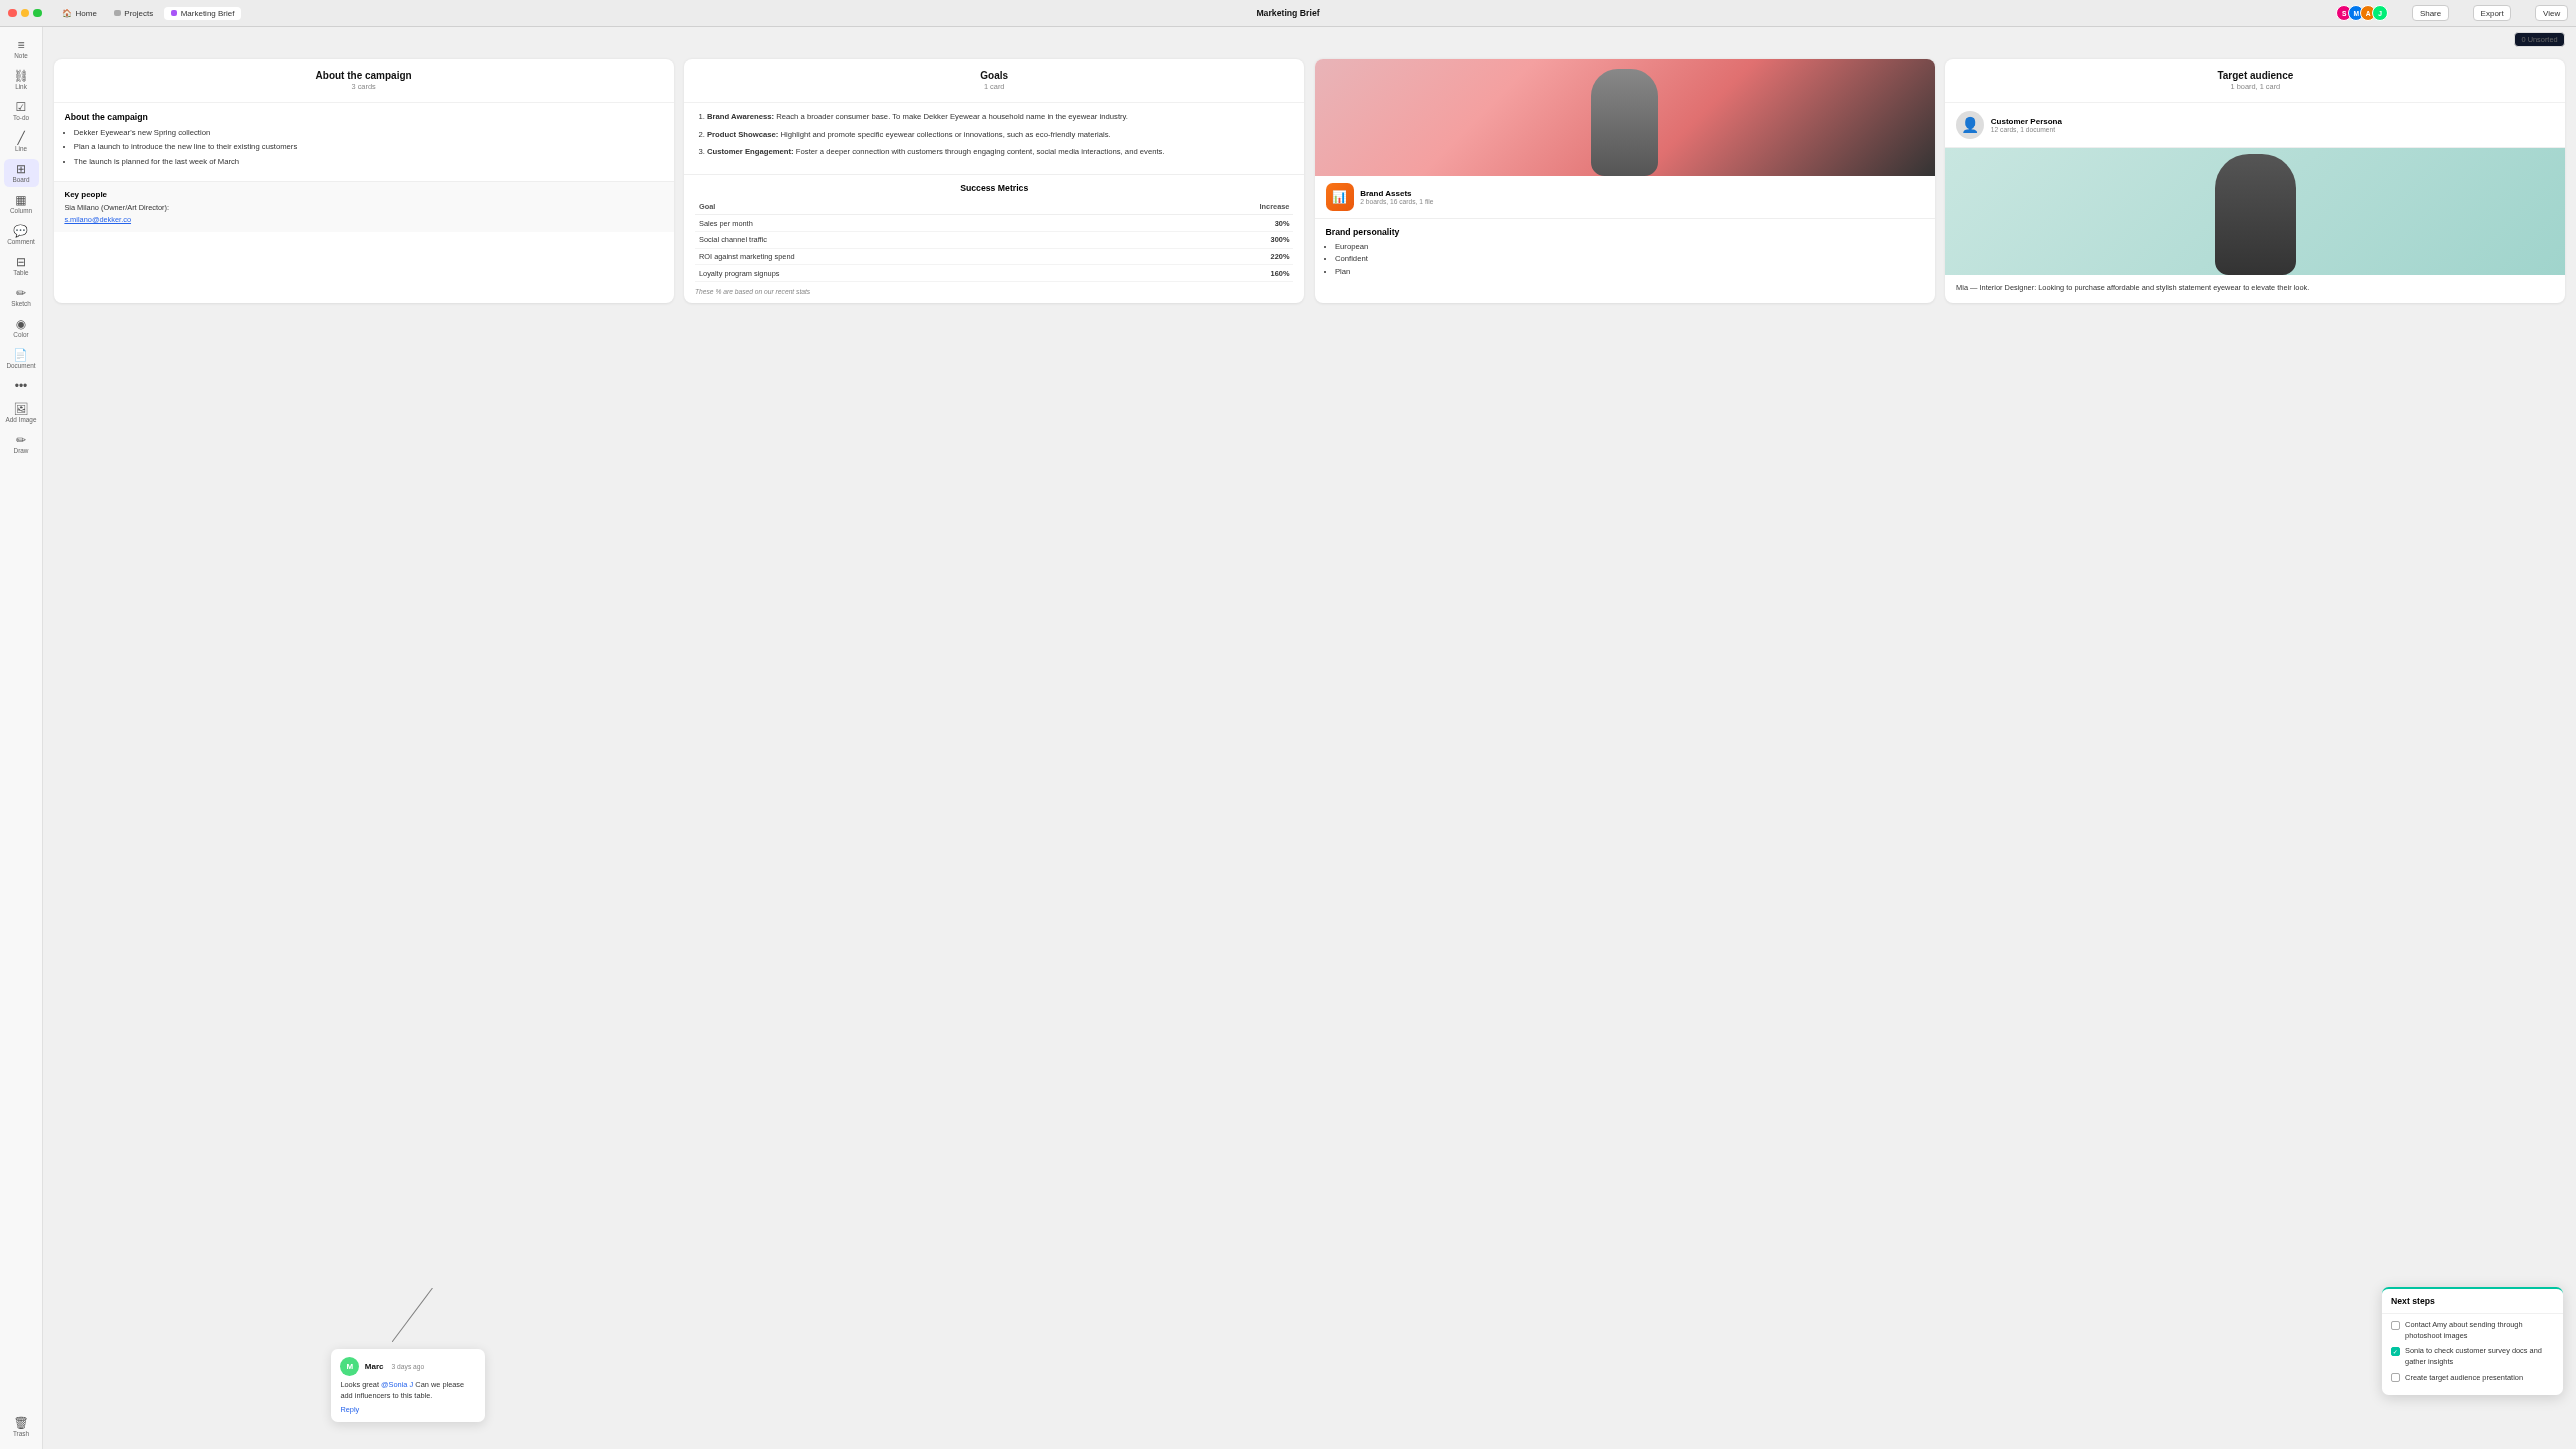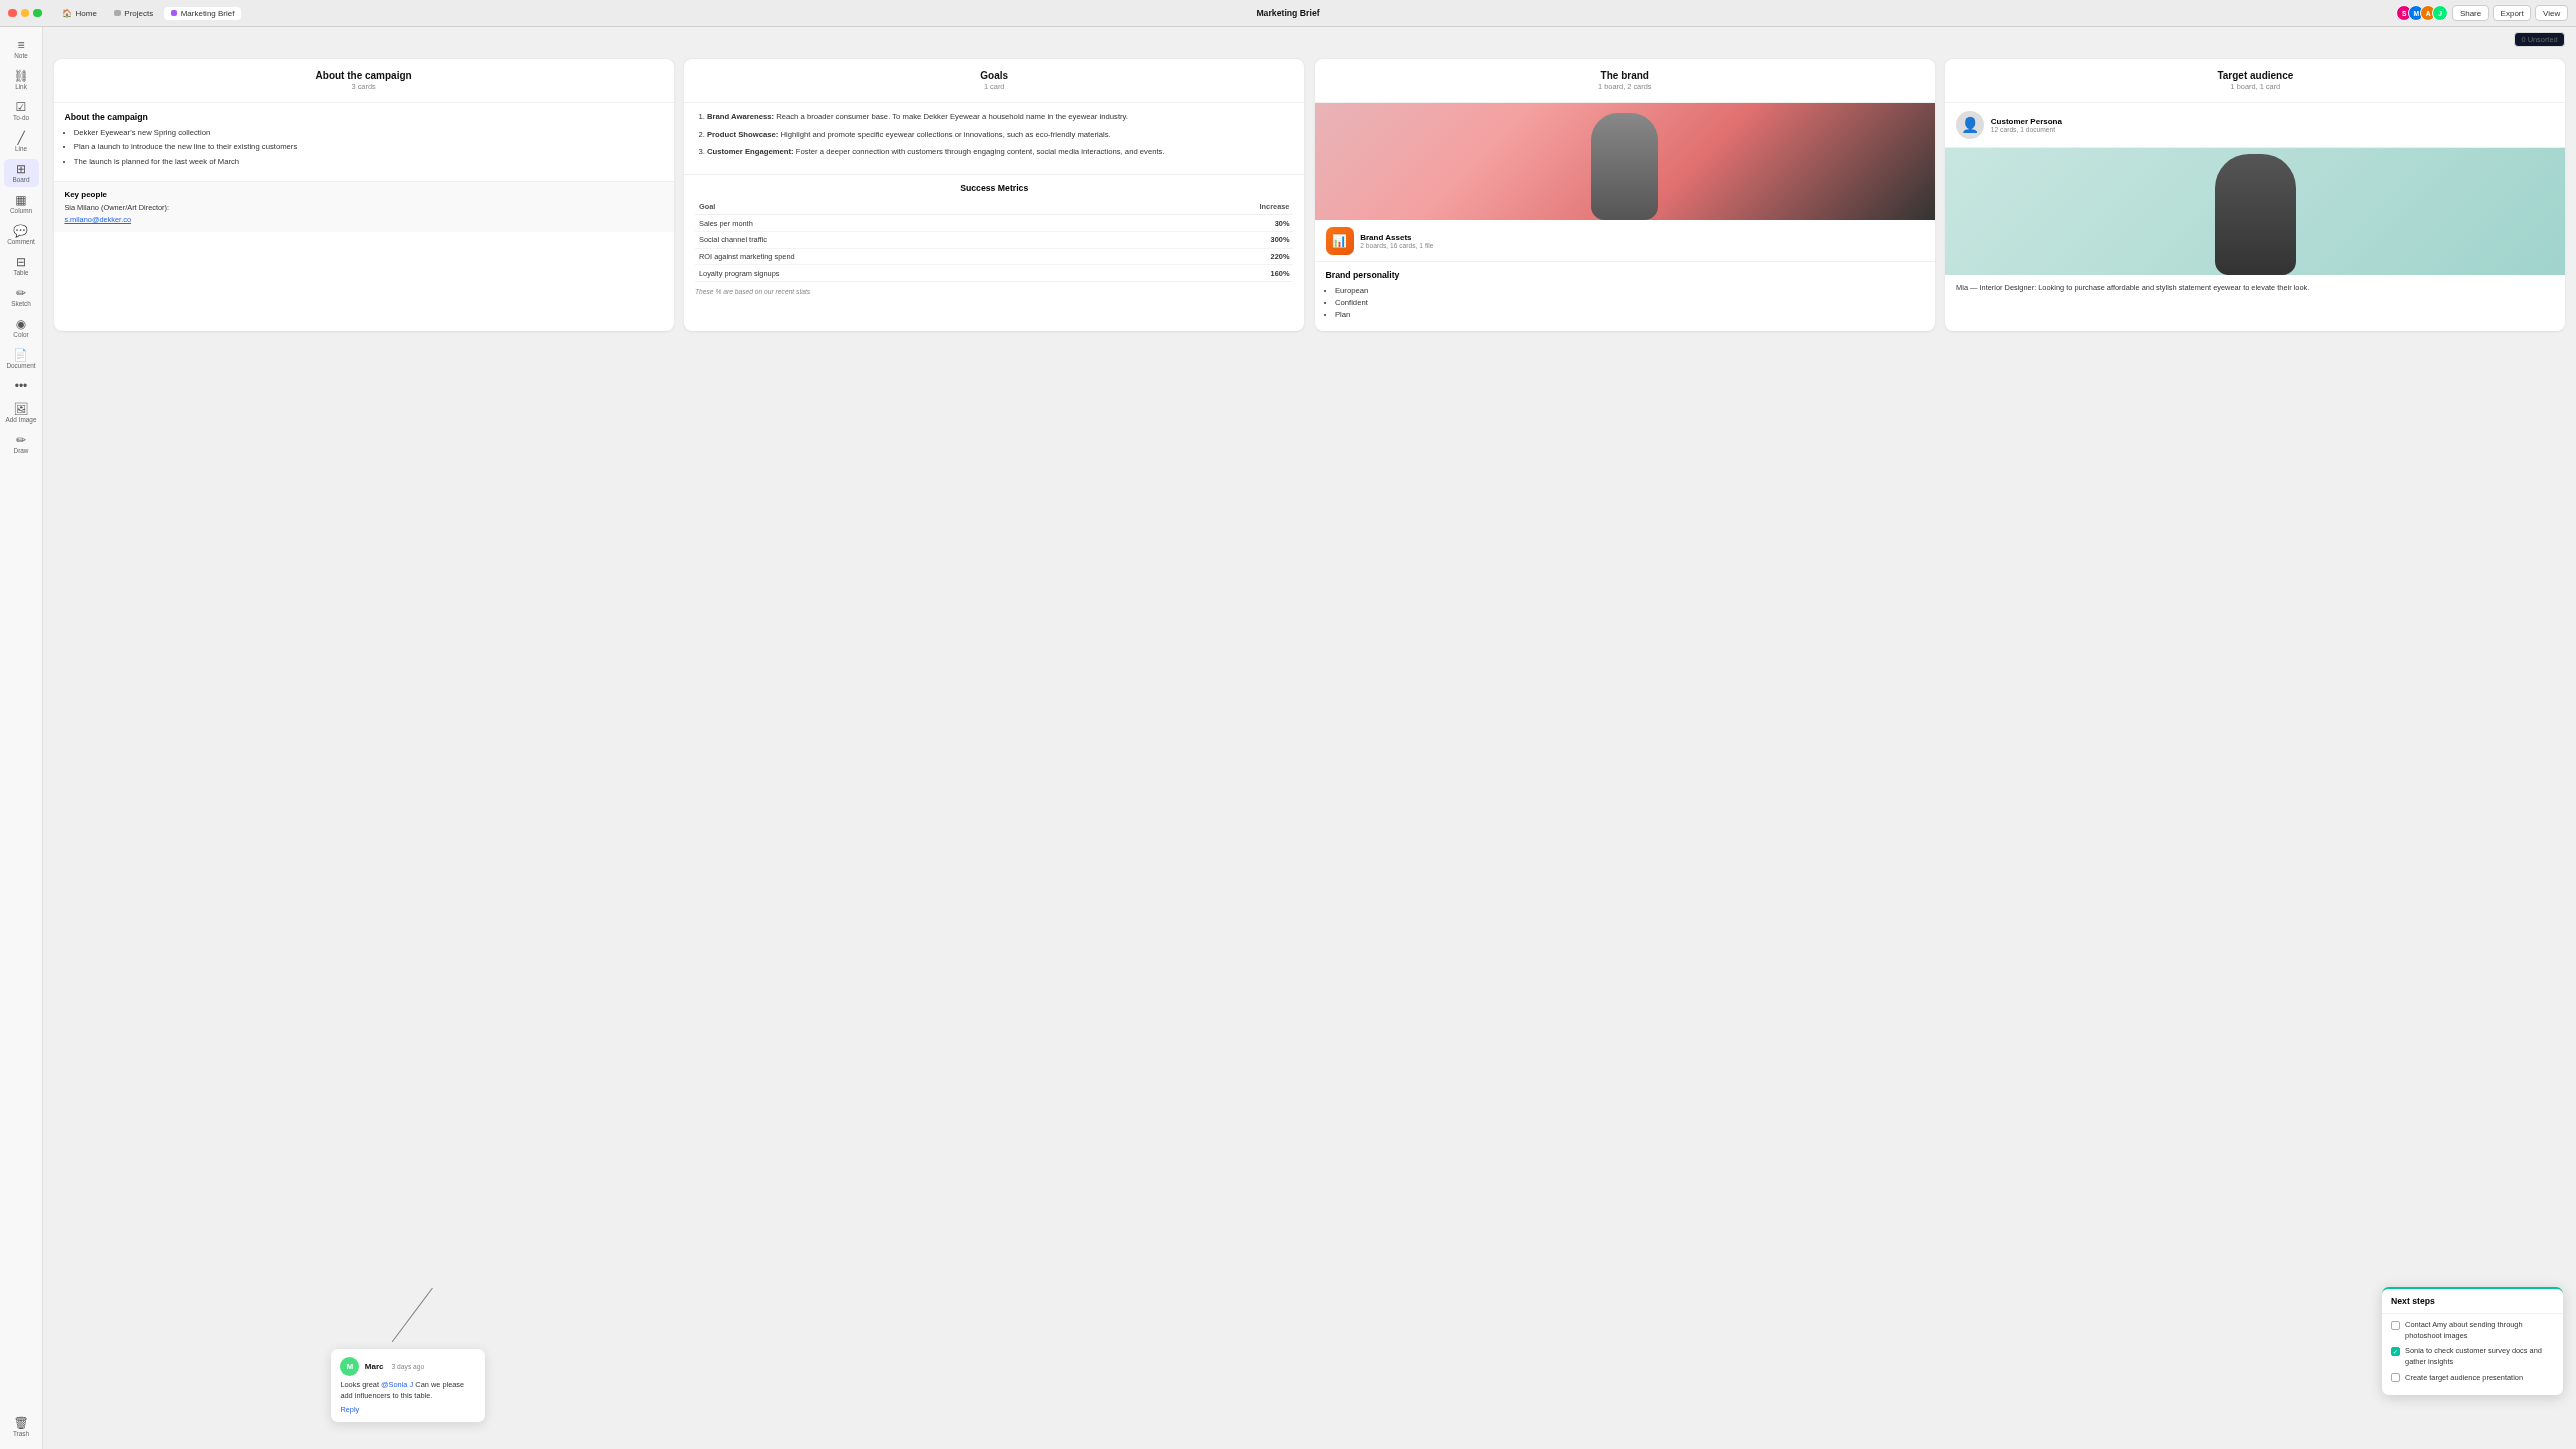--- a/index.html
+++ b/index.html
@@ -21,21 +21,21 @@
     .tl.red { background: #ff5f57; }
     .tl.yellow { background: #febc2e; }
     .tl.green { background: #28c840; }
     .titlebar-tabs { display: flex; gap: 4px; align-items: center; margin-left: 8px; }
     .tab-item { display: flex; align-items: center; gap: 3.4px; padding: 2px 6.7px; border-radius: 4px; font-size: 8px; color: #333; background: transparent; cursor: pointer; }
     .tab-item.active { background: #fff; }
     .tab-dot { width: 6.7px; height: 6.7px; border-radius: 2px; }
     .tab-dot.gray { background: #aaa; }
     .tab-dot.purple { background: #a855f7; }
     .titlebar-center { position: absolute; left: 50%; transform: translateX(-50%); font-size: 8.7px; font-weight: 600; color: #111; }
-    .titlebar-right { margin-left: auto; display: flex; align-items: flex-end; gap: 4px; }
+    .titlebar-right { margin-left: auto; display: flex; align-items: flex-end; gap: 24px; }
     .avatars { display: flex; }
     .avatar-sm { width: 16px; height: 16px; border-radius: 50%; border: 1.3px solid #fff; margin-left: -4px; font-size: 6.7px; display: flex; align-items: center; justify-content: center; color: #fff; font-weight: 600; }
     .av1 { background: #e07; }
     .av2 { background: #07e; }
     .av3 { background: #e70; }
     .av4 { background: #0e7; }
     .top-btn { padding: 2.7px 6.7px; border-radius: 4px; font-size: 8px; cursor: pointer; border: none; }
     .share-btn { background: #fff; color: #333; border: 0.7px solid #ccc; }
     .export-btn { background: #fff; color: #333; border: 0.7px solid #ccc; }
     .view-btn { background: #fff; color: #333; border: 0.7px solid #ccc; }
@@ -449,24 +449,20 @@
                 <td>Loyalty program signups</td>
                 <td>160%</td>
               </tr>
             </tbody>
           </table>
           <p class="metrics-note">These % are based on our recent stats</p>
         </div>
       </div>
 
       <div class="card">
-        <div class="card-header">
-          <h2>The brand</h2>
-          <p>1 board, 2 cards</p>
-        </div>
         <div class="brand-img">
           <div class="brand-img-figure"></div>
         </div>
         <div class="brand-assets-row">
           <div class="brand-assets-icon">📊</div>
           <div class="brand-assets-info">
             <h4>Brand Assets</h4>
             <p>2 boards, 16 cards, 1 file</p>
           </div>
         </div>

